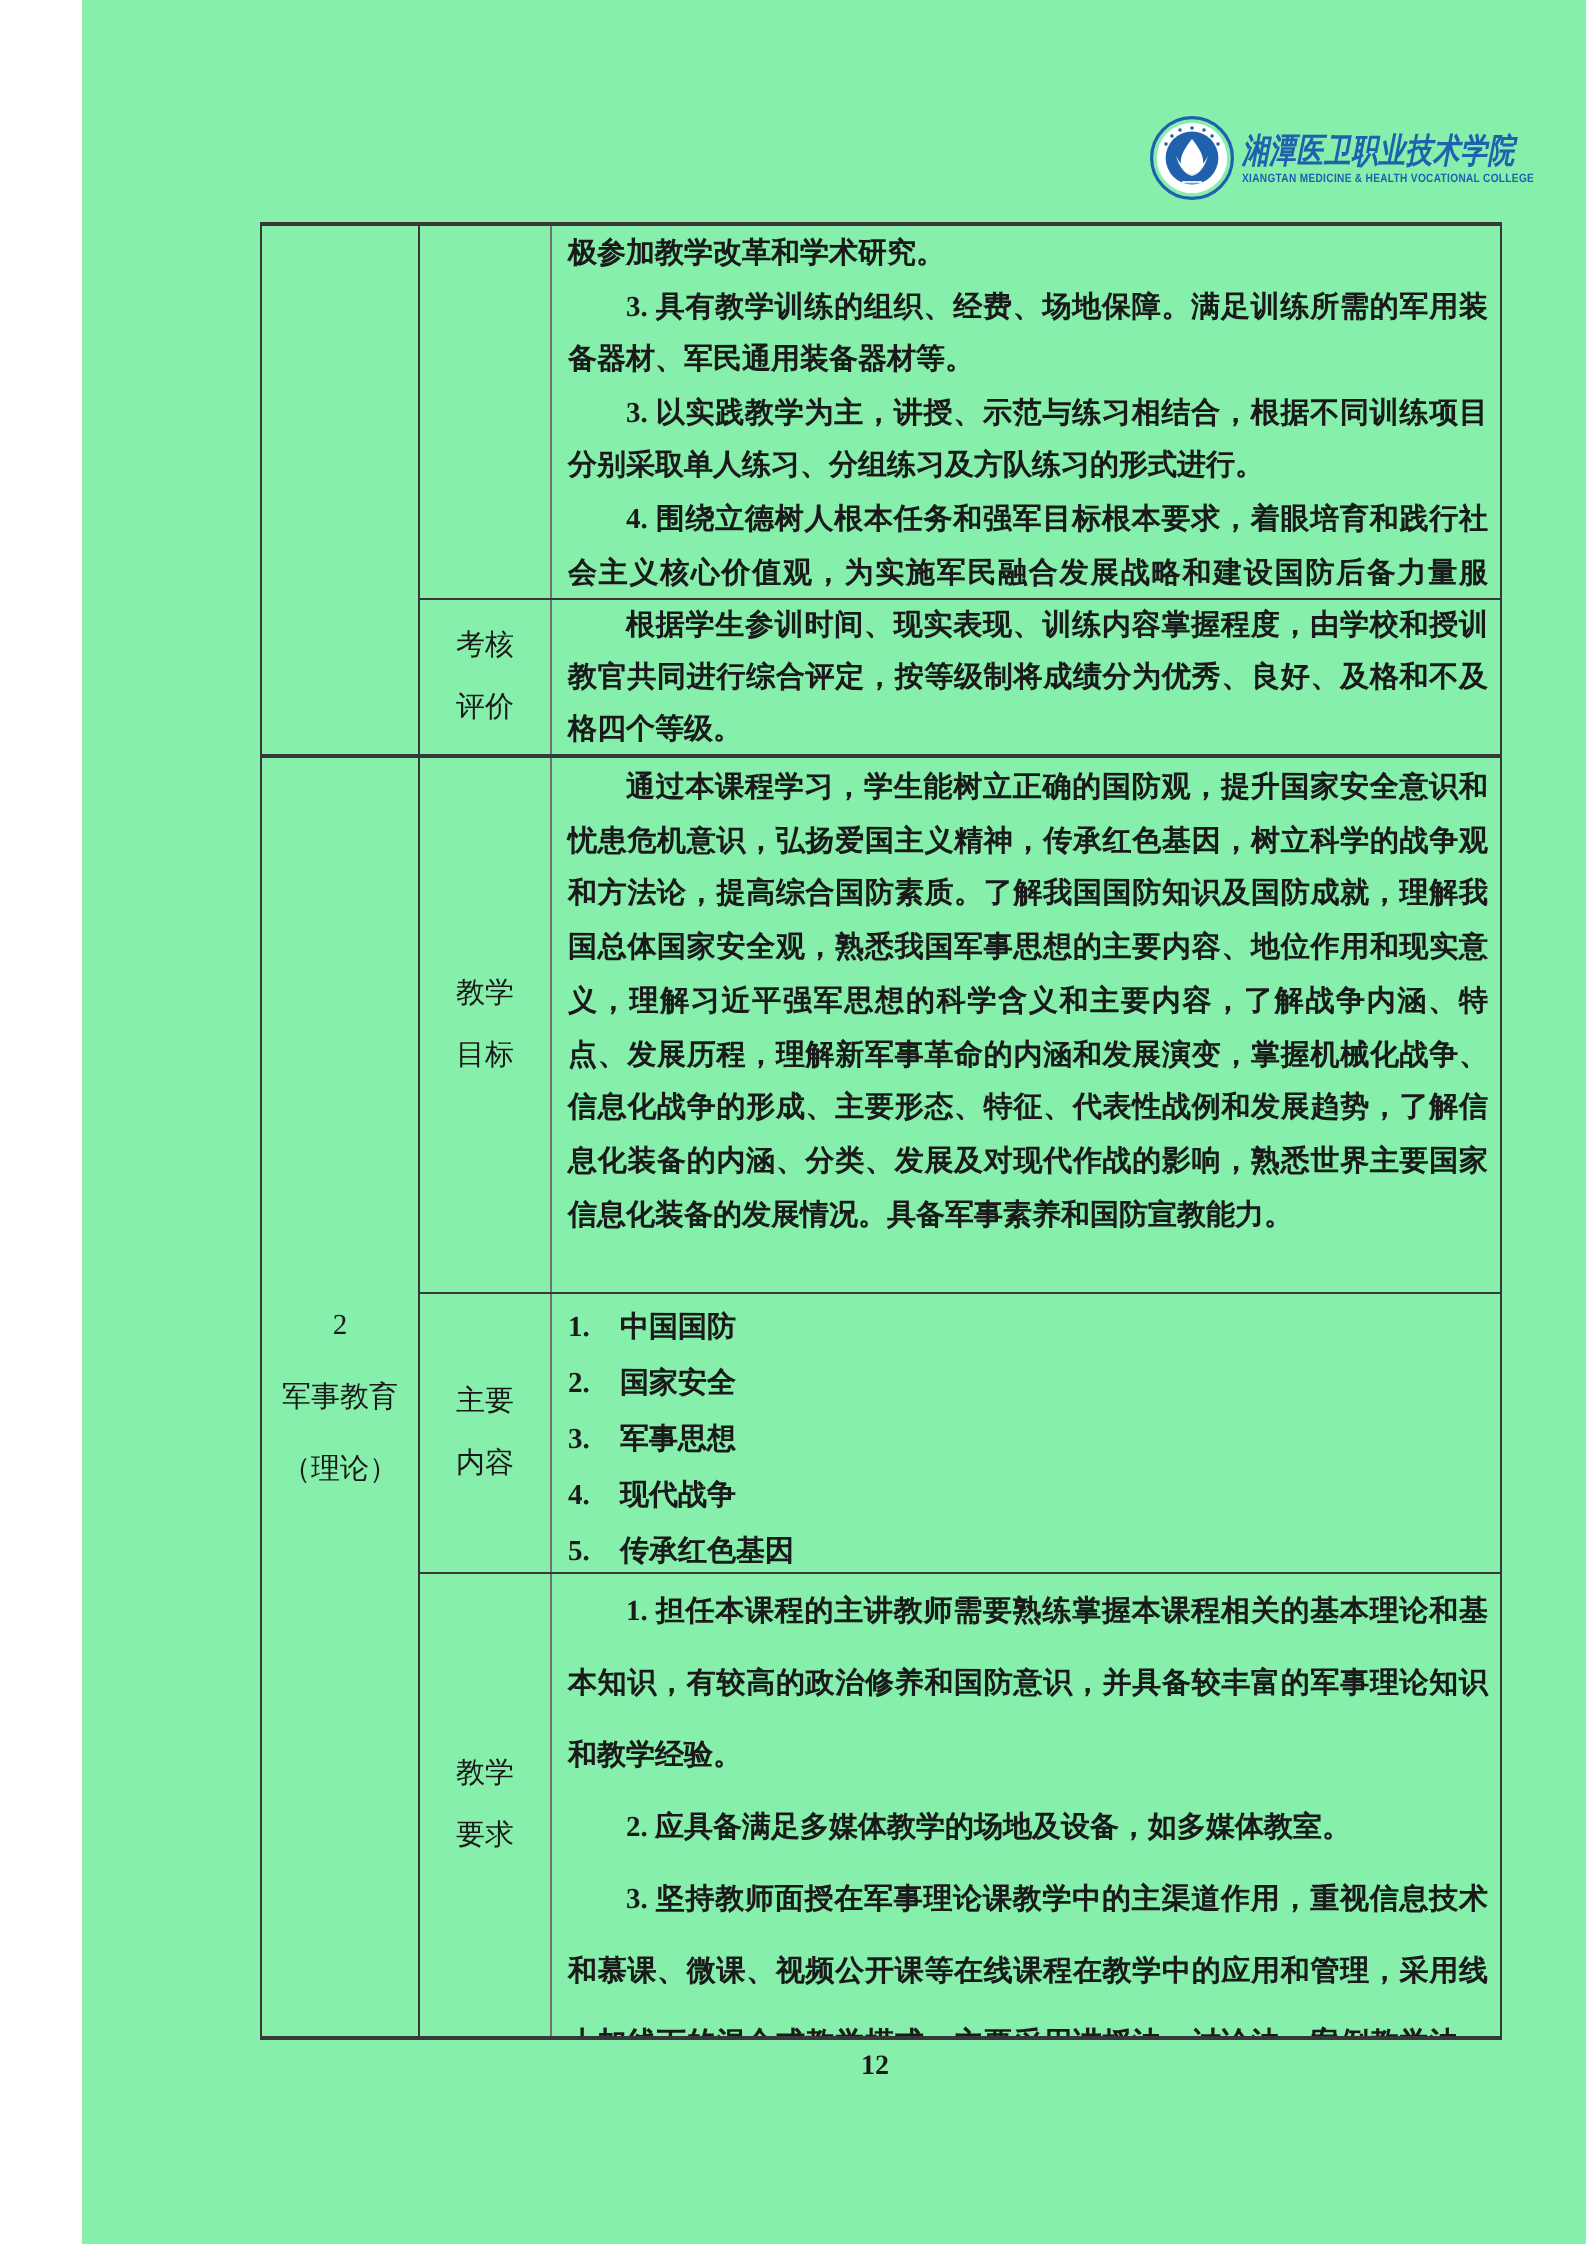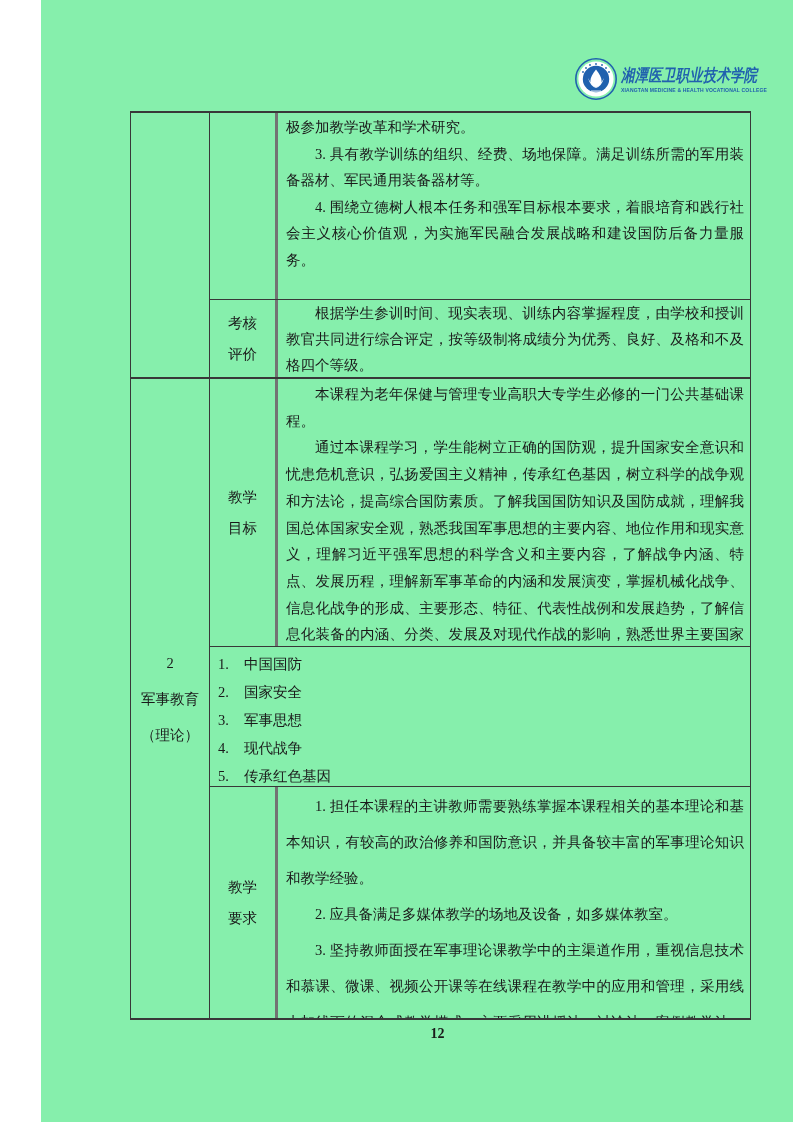--- a/index.html
+++ b/index.html
@@ -40,27 +40,27 @@
   .col-rowlabel {
     width:78px; flex-shrink:0; border-right:1px solid #383838;
     display:flex; flex-direction:column; justify-content:center; align-items:center;
     text-align:center; font-size:14.5px; line-height:36px;
   }
   .subrows { flex:1; display:flex; flex-direction:column; min-width:0; }
   .subrow { display:flex; box-sizing:border-box; min-height:0; }
   .subrow + .subrow { border-top:1px solid #383838; }
 
   .col-sublabel {
-    width:65px; flex-shrink:0; border-right:3px solid #737373;
+    width:65px; flex-shrink:0; border-right:1px solid #737373;
     display:flex; flex-direction:column; justify-content:center; align-items:center;
     text-align:center; font-size:14.5px; line-height:31px;
   }
   .col-content {
     flex:1; min-width:0; box-sizing:border-box; overflow:hidden;
-    padding:0 6px 0 8px; font-size:14.5px; text-align:justify;
+    padding:0 6px 0 8px; font-size:14.5px; text-align:justify;font-weight:bold;
   }
   .col-content p { margin:0; }
   p.indent { text-indent:2em; }
 
   .s1a { height:186px; }
   .s1b { height:78px; }
   .s2a { height:267px; }
   .s2b { height:140px; }
   .s2c { height:232px; }
 
@@ -114,20 +114,21 @@
 
     <div class="section section-1">
       <div class="col-rowlabel"></div>
       <div class="subrows">
 
         <div class="subrow s1a">
           <div class="col-sublabel"></div>
           <div class="col-content">
             <p>极参加教学改革和学术研究。</p>
             <p class="indent">3. 具有教学训练的组织、经费、场地保障。满足训练所需的军用装备器材、军民通用装备器材等。</p>
+            <p class="indent">3. 以实践教学为主，讲授、示范与练习相结合，根据不同训练项目分别采取单人练习、分组练习及方队练习的形式进行。</p>
             <p class="indent">4. 围绕立德树人根本任务和强军目标根本要求，着眼培育和践行社会主义核心价值观，为实施军民融合发展战略和建设国防后备力量服务。</p>
           </div>
         </div>
 
         <div class="subrow s1b">
           <div class="col-sublabel">
             <span>考核</span>
             <span>评价</span>
           </div>
           <div class="col-content">
@@ -145,26 +146,29 @@
         <div>（理论）</div>
       </div>
       <div class="subrows">
 
         <div class="subrow s2a">
           <div class="col-sublabel">
             <span>教学</span>
             <span>目标</span>
           </div>
           <div class="col-content">
-            <p class="indent">本课程为老年保健与管理专业高职大专学生必修的一门公共基础课程。</p>
             <p class="indent">通过本课程学习，学生能树立正确的国防观，提升国家安全意识和忧患危机意识，弘扬爱国主义精神，传承红色基因，树立科学的战争观和方法论，提高综合国防素质。了解我国国防知识及国防成就，理解我国总体国家安全观，熟悉我国军事思想的主要内容、地位作用和现实意义，理解习近平强军思想的科学含义和主要内容，了解战争内涵、特点、发展历程，理解新军事革命的内涵和发展演变，掌握机械化战争、信息化战争的形成、主要形态、特征、代表性战例和发展趋势，了解信息化装备的内涵、分类、发展及对现代作战的影响，熟悉世界主要国家信息化装备的发展情况。具备军事素养和国防宣教能力。</p>
           </div>
         </div>
 
         <div class="subrow s2b">
+          <div class="col-sublabel">
+            <span>主要</span>
+            <span>内容</span>
+          </div>
           <div class="col-content">
             <div class="num-item">
               <span class="num">1.</span>
               <span>中国国防</span>
             </div>
             <div class="num-item">
               <span class="num">2.</span>
               <span>国家安全</span>
             </div>
             <div class="num-item">

